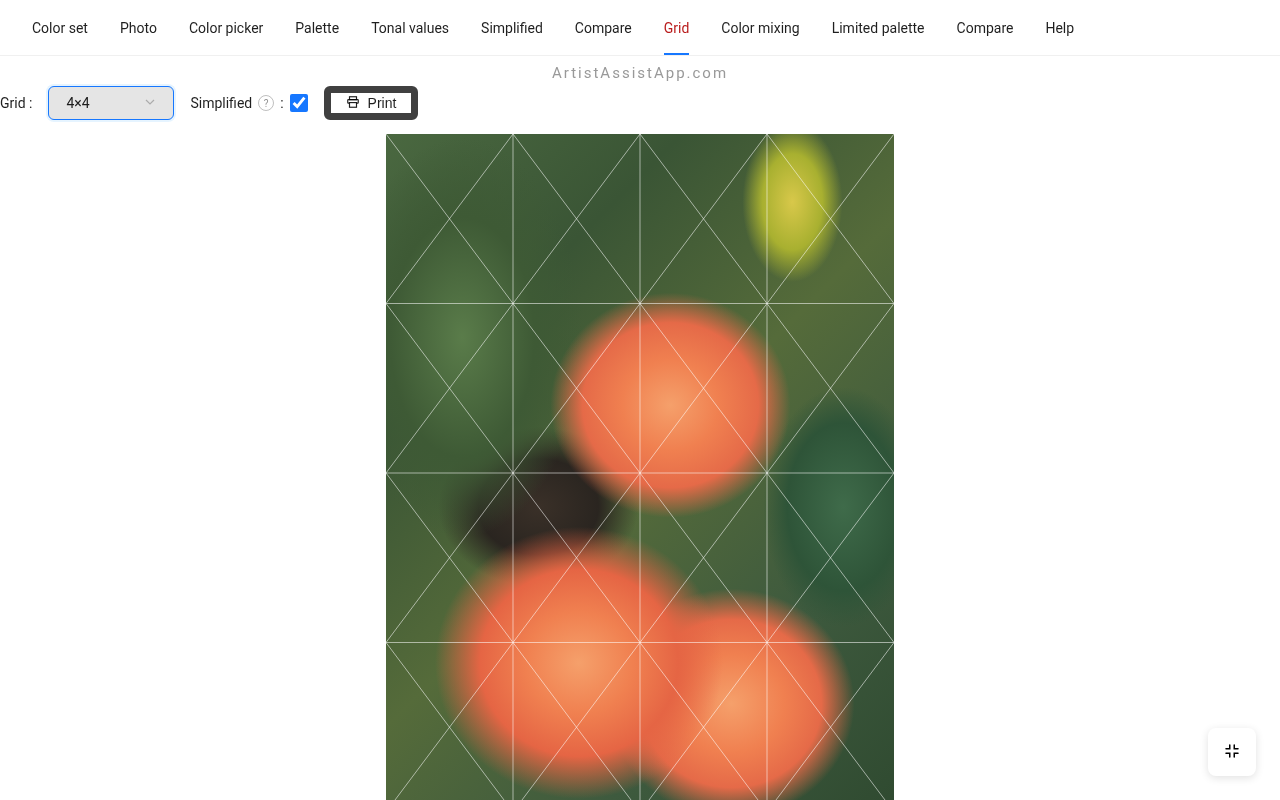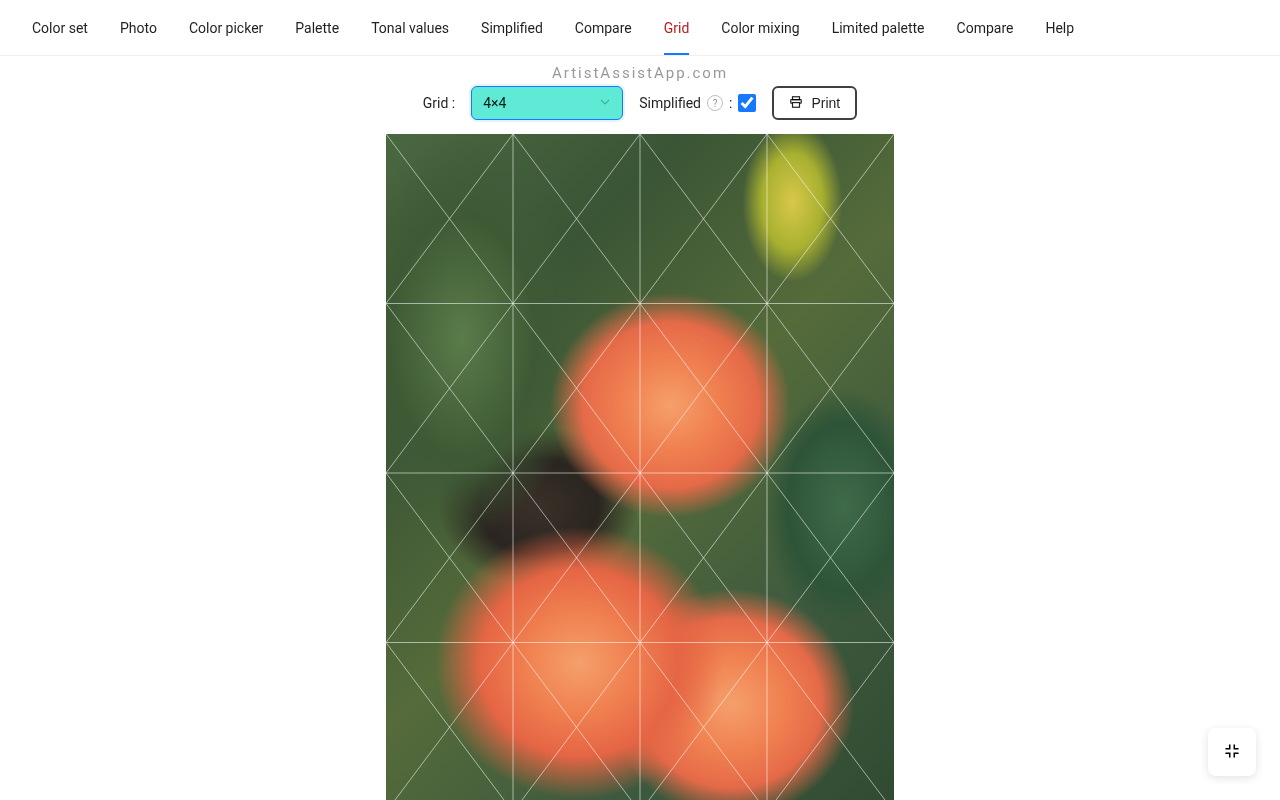--- a/index.html
+++ b/index.html
@@ -42,41 +42,40 @@
     }
     .watermark {
       text-align: center;
       color: #999;
       letter-spacing: 2px;
       font-size: 15px;
       margin-top: 8px;
     }
     .toolbar {
       display: flex;
-      justify-content: center;
       align-items: center;
       gap: 16px;
       padding: 8px 0 14px 0;
       margin-top: -4px;
     }
     .label {
       color: rgba(0,0,0,0.88);
     }
     .select {
       display: inline-flex;
       align-items: center;
       justify-content: space-between;
       border: 1px solid #1677ff;
       box-shadow: 0 0 0 2px rgba(5,145,255,0.1);
       border-radius: 6px;
-      padding: 4px 11px;
-      width: 152px;
+      padding: 4px 17px;
+      width: 126px;
       height: 34px;
       cursor: pointer;
-      background: #5eead4;
+      background: #e5e5e5;
     }
     .select-arrow {
       color: rgba(0,0,0,0.25);
       font-size: 12px;
     }
     .diagonals-group {
       display: inline-flex;
       align-items: center;
       gap: 6px;
     }
@@ -95,21 +94,21 @@
     .checkbox {
       width: 18px;
       height: 18px;
       accent-color: #1677ff;
       cursor: pointer;
     }
     .btn {
       display: inline-flex;
       align-items: center;
       gap: 8px;
-      border: 2px solid #404040;
+      border: 7px solid #404040;
       border-radius: 6px;
       padding: 5px 15px;
       background: #fff;
       cursor: pointer;
       font-size: 14px;
       color: rgba(0,0,0,0.88);
       height: 34px;
     }
     .print-icon {
       width: 14px;

